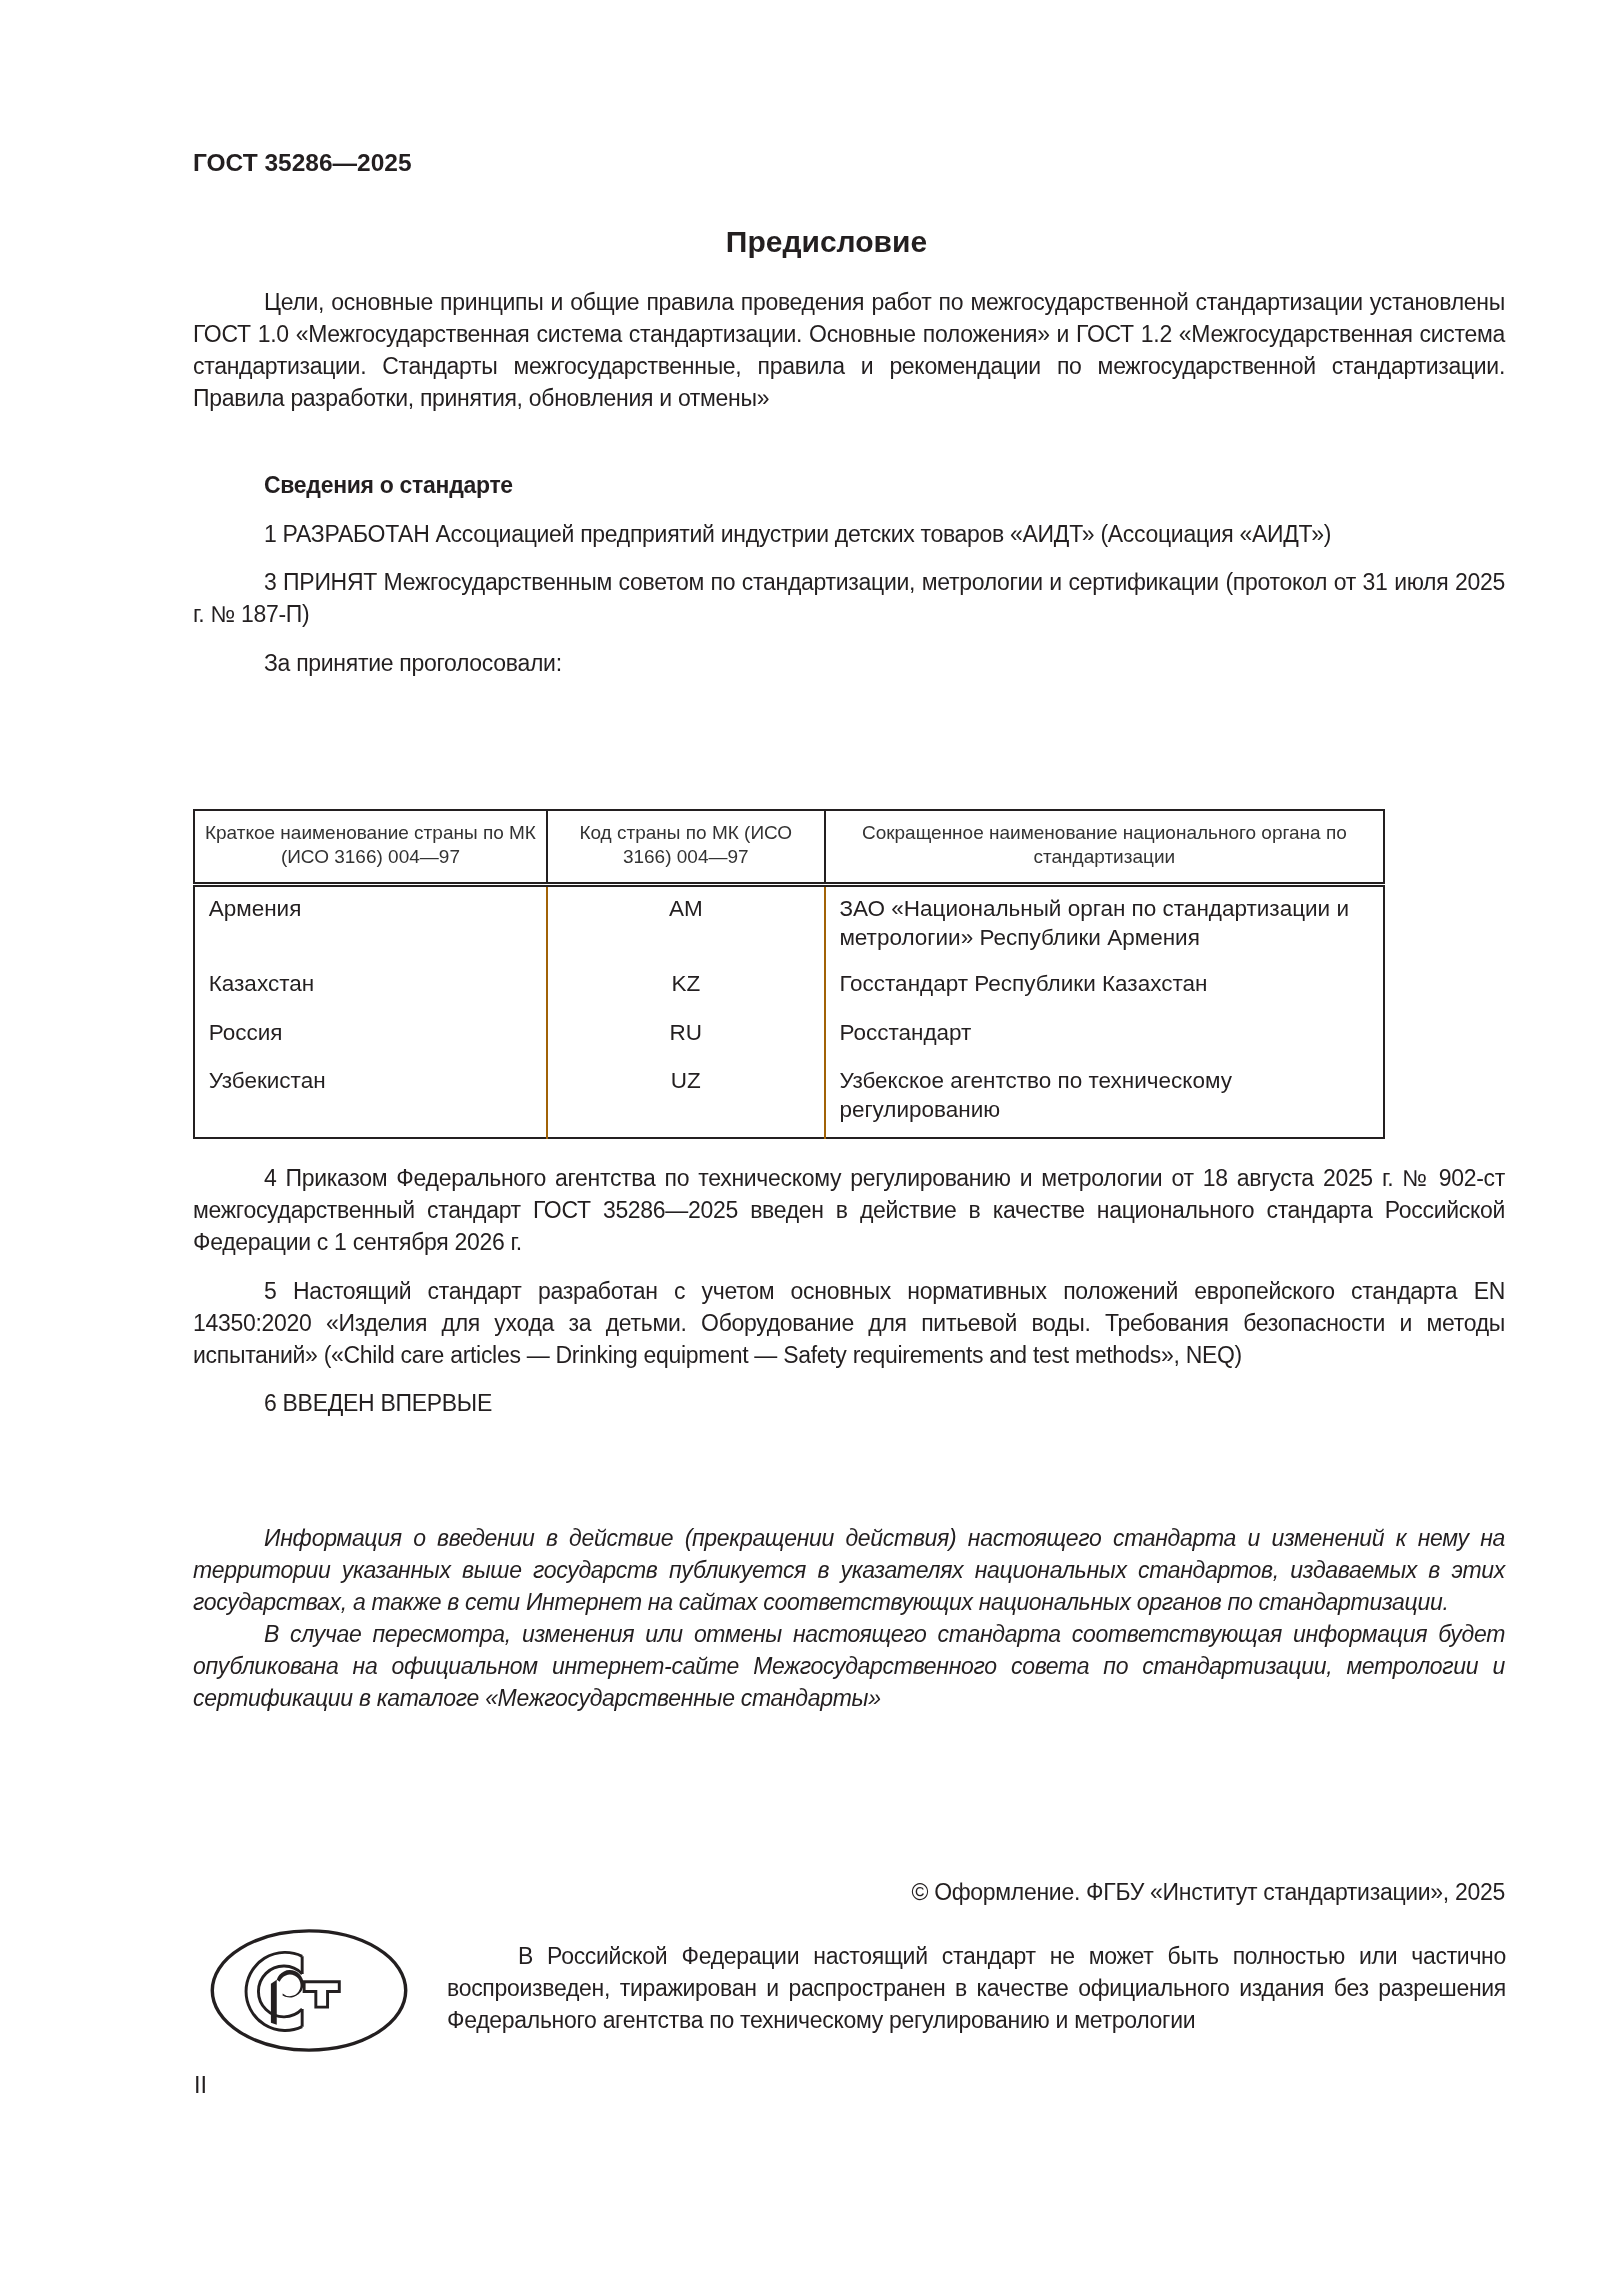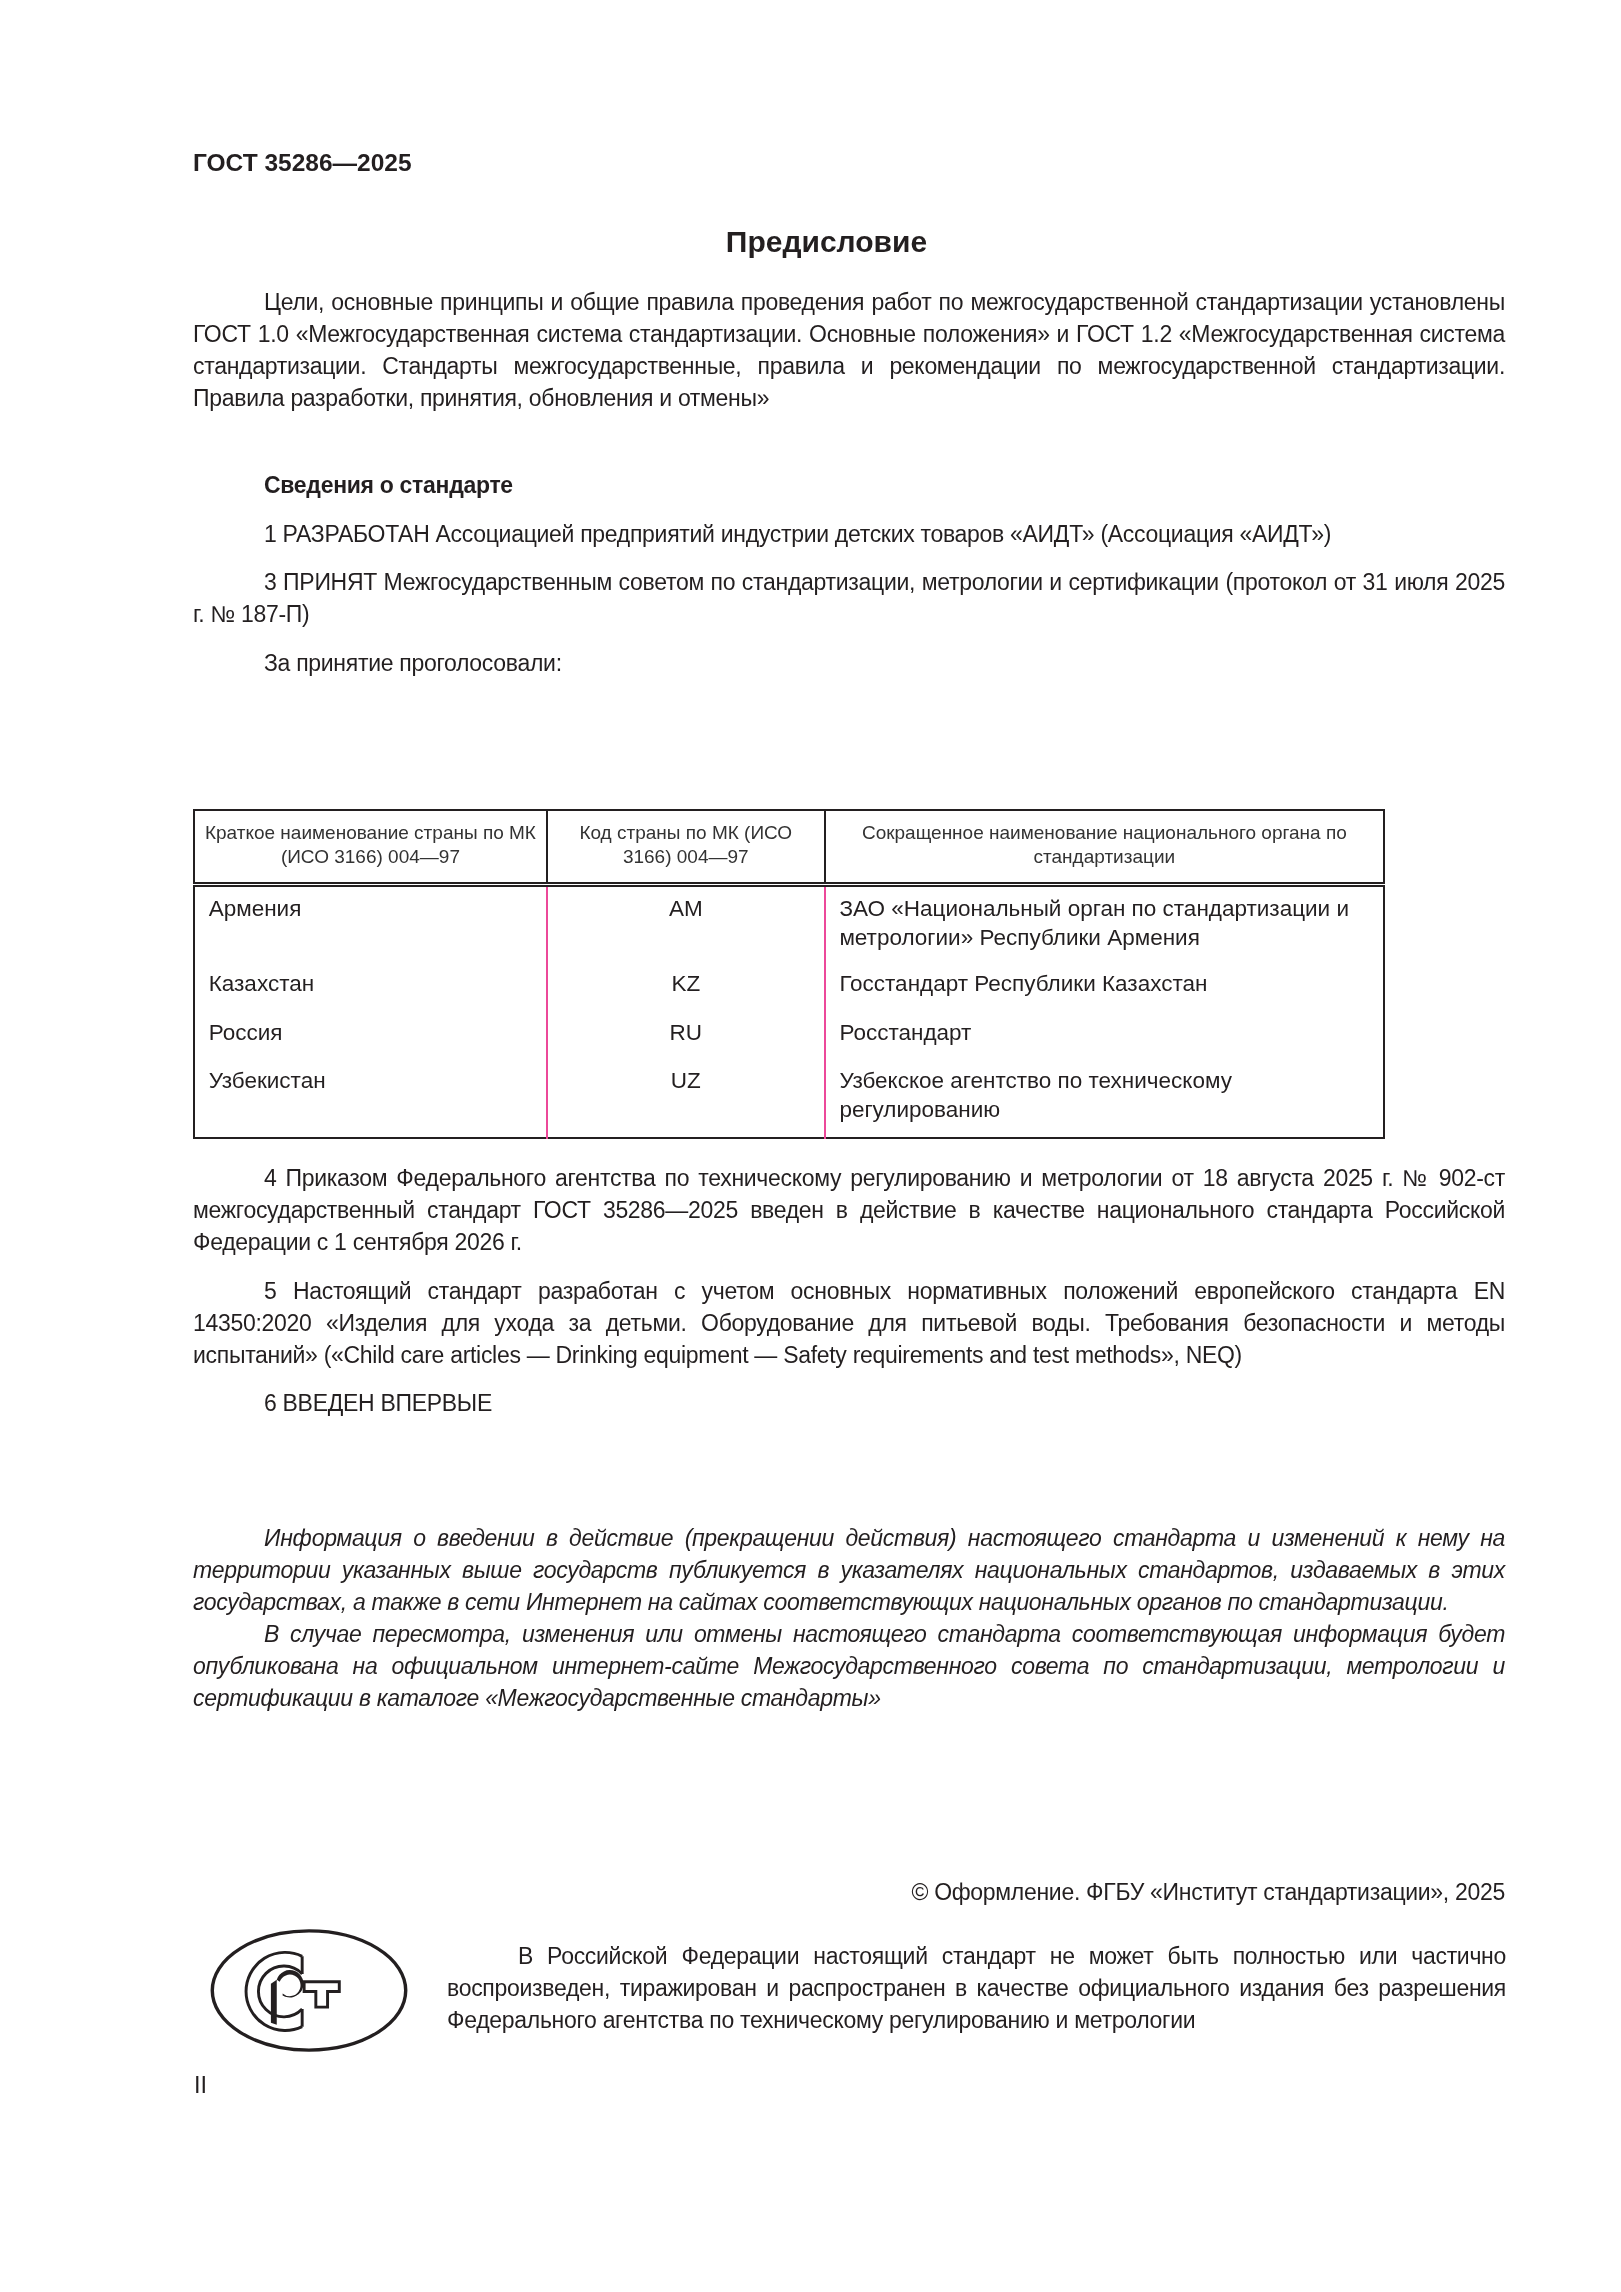--- a/index.html
+++ b/index.html
@@ -12,21 +12,21 @@
   .indent { text-indent: 71px; }
   .p { margin: 0; }
   .bold { font-weight: bold; }
   .italic { font-style: italic; }
   .gap { margin-top: 16.7px; }
 
   table.countries { position: absolute; left: 193px; top: 809px; width: 1192px; border-collapse: collapse;
      border: 2.9px solid #231f20; font-size: 22.5px; }
   table.countries th { font-weight: normal; font-size: 19px; line-height: 24.5px; padding: 9.8px 5.9px 11.8px 5.9px;
      border-left: 2px solid #231f20; border-bottom: 5.9px double #231f20; color:#333; vertical-align: top; }
-  table.countries td { border-left: 2px solid #ec4899; vertical-align: top; padding: 0 13.7px; line-height: 29px; }
+  table.countries td { border-left: 2px solid #a16207; vertical-align: top; padding: 0 13.7px; line-height: 29px; }
   table.countries th:first-child, table.countries td:first-child { border-left: none; }
   td.code { text-align: center; }
   tr.r0 td { padding-top: 7.8px; padding-bottom: 16.7px; }
   tr.r1 td, tr.r2 td { padding-bottom: 19.6px; }
   tr.r3 td { padding-bottom: 13px; }
 
   .copyright { right: 116px; top: 1879px; font-size: 23px; letter-spacing: -0.3px; }
   .notice { left: 447px; width: 1059px; top: 1940px; font-size: 23px; line-height: 32px; letter-spacing: -0.3px; text-align: justify; }
   .logo { left: 208px; top: 1927px; width: 202px; height: 127px; }
   .pagenum { left: 194px; top: 2072px; font-size: 23.5px; }

